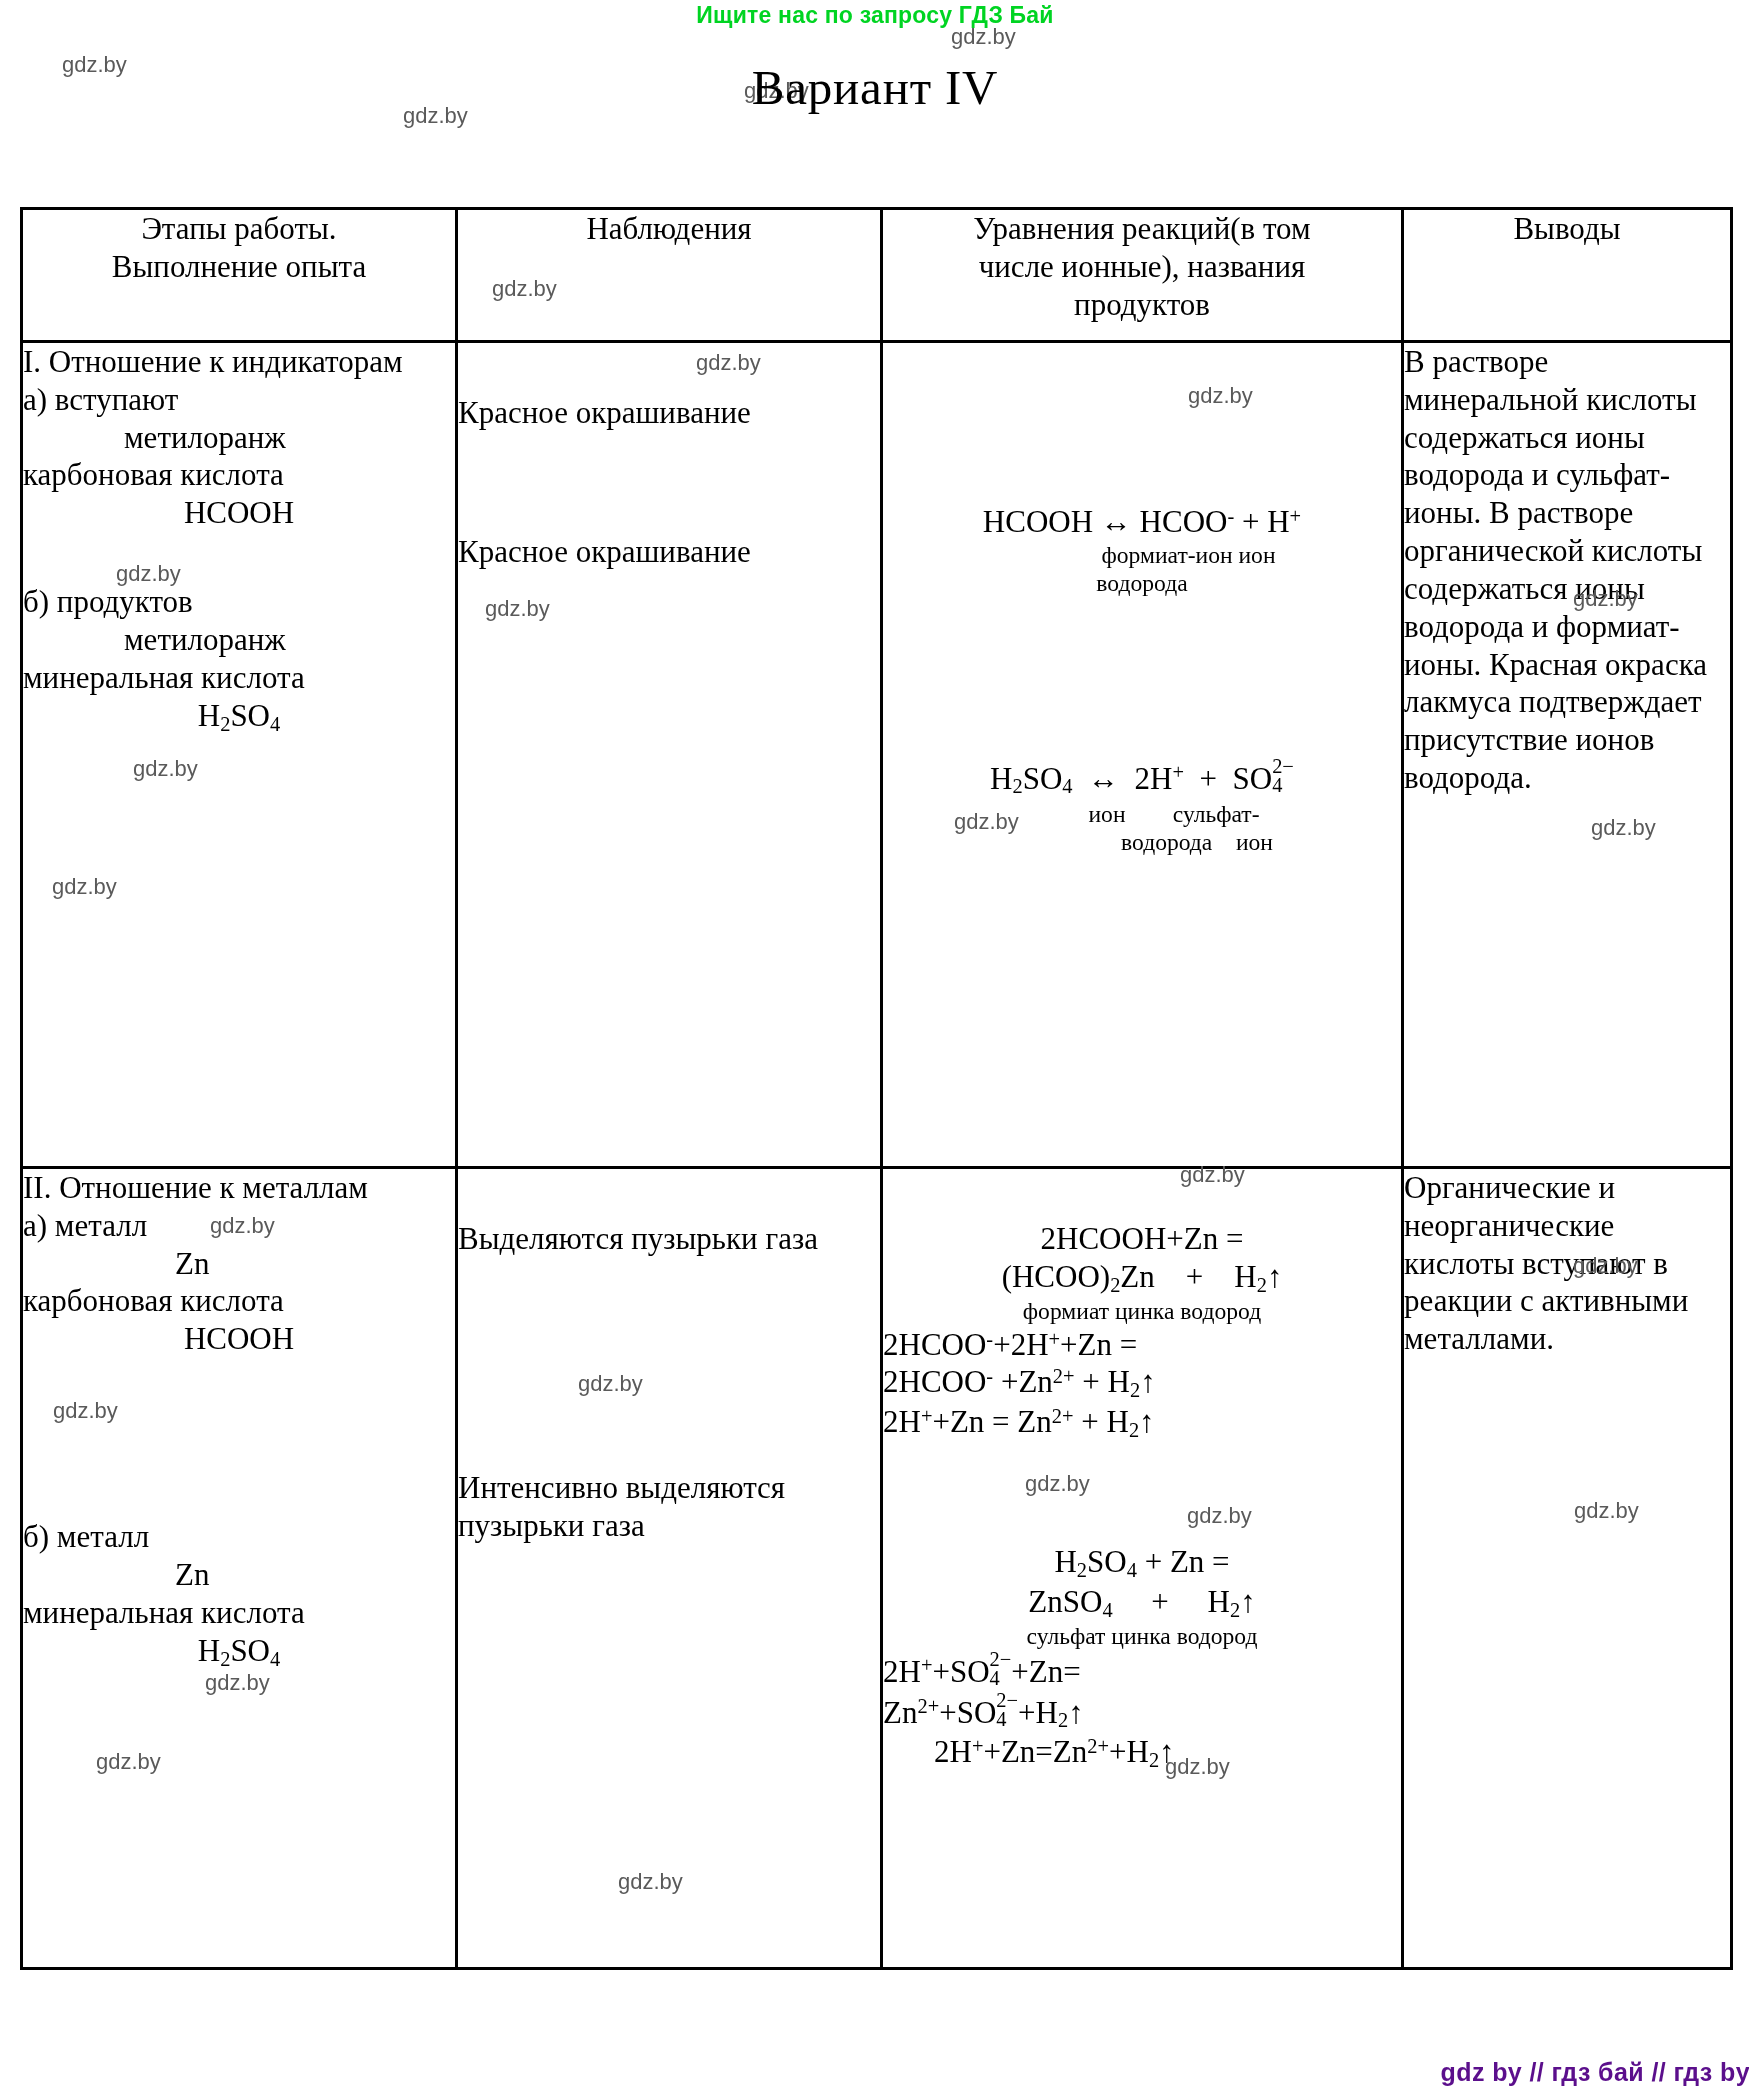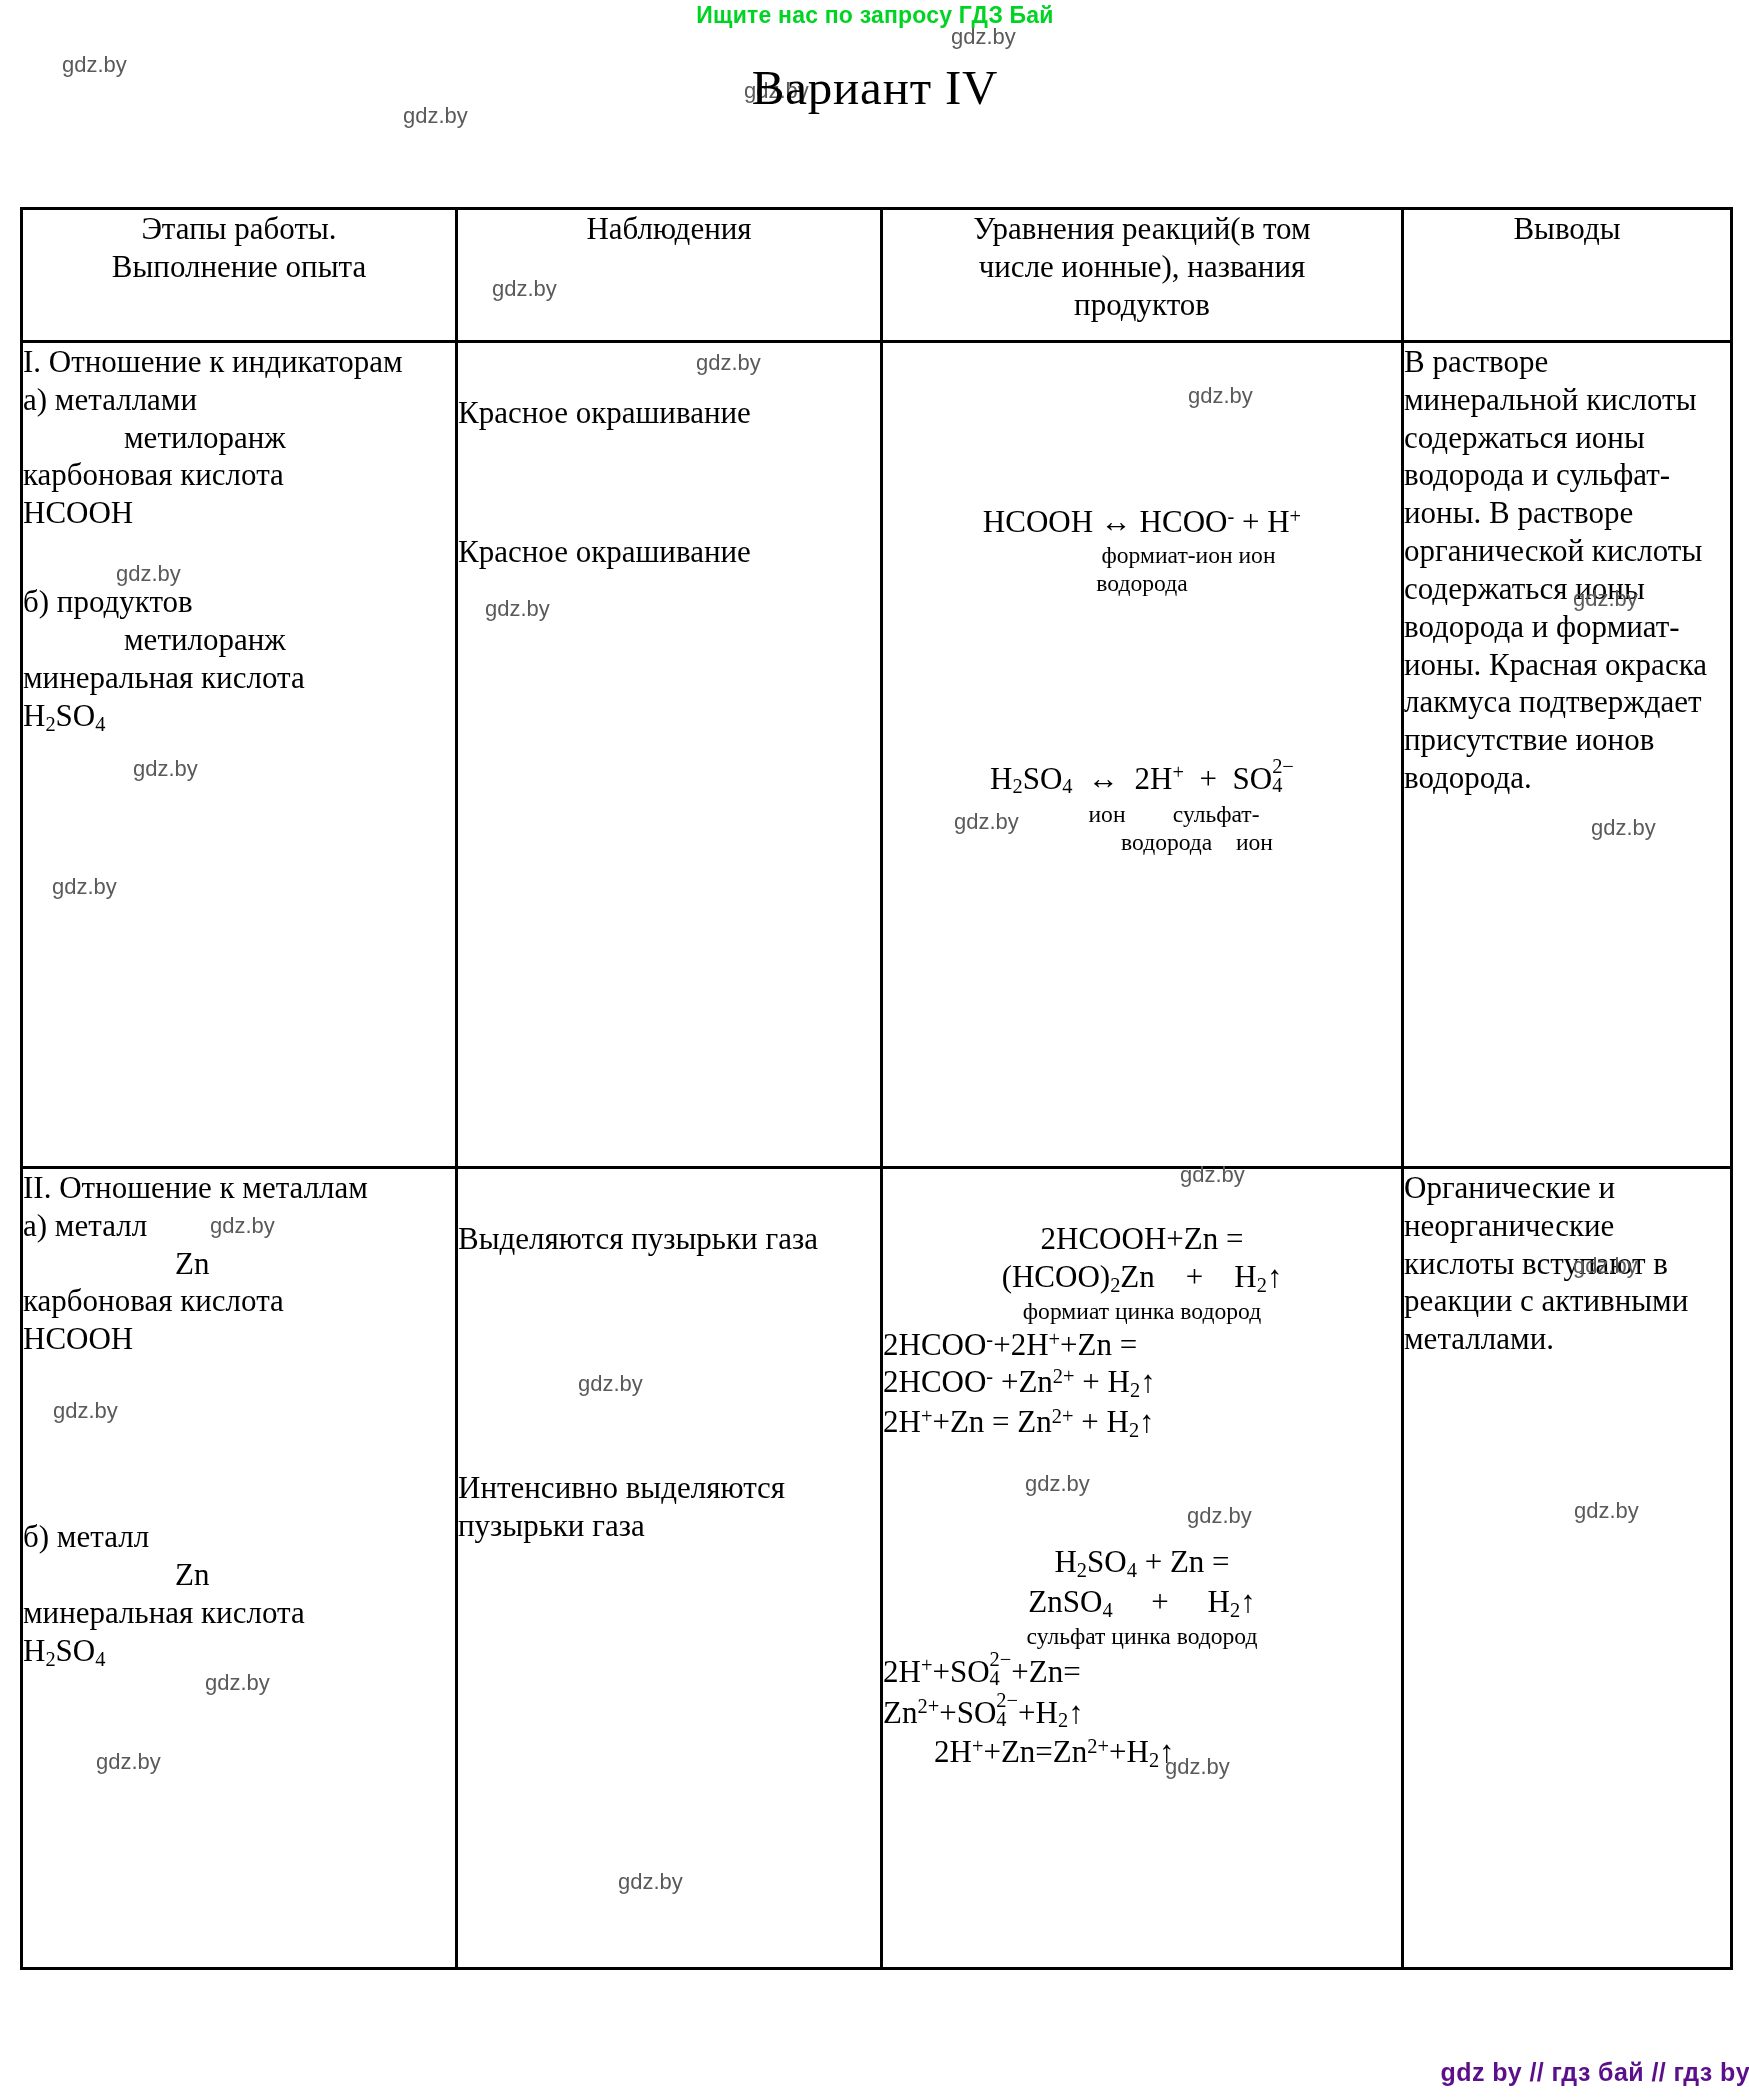--- a/index.html
+++ b/index.html
@@ -90,21 +90,21 @@
   }
 
   .row1 .body-cell { height: 826px; }
   .row2 .body-cell { height: 801px; }
 
   
   .blk { position: relative; }
   .ln { white-space: pre-wrap; }
   .indent-1 { padding-left: 101px; }
   .indent-2 { padding-left: 152px; }
-  .center { text-align: left; }
+  .center { text-align: center; }
   .spacer-md { height: 51px; }
   .spacer-lg { height: 101px; }
   .spacer-xl { height: 160px; }
 
   sub { font-size: 0.66em; vertical-align: -0.22em; }
   sup { font-size: 0.66em; vertical-align: 0.46em; }
 
   
   .frac-charge {
     display: inline-block;
@@ -175,21 +175,21 @@
     <td class="hdr-cell">
       <span class="hdr-text">Выводы</span>
     </td>
   </tr>
 
   <tr class="row1">
 
     <td class="body-cell">
       <div class="blk">
         <div class="ln">I. Отношение к индикаторам</div>
-        <div class="ln">а) металлами</div>
+        <div class="ln">а) вступают</div>
         <div class="ln indent-1">метилоранж</div>
         <div class="ln">карбоновая кислота</div>
         <div class="ln center">HCOOH</div>
         <div class="wm" style="left:93px; top:218px;">gdz.by</div>
         <div class="spacer-md"></div>
         <div class="ln">б) продуктов</div>
         <div class="ln indent-1">метилоранж</div>
         <div class="ln">минеральная кислота</div>
         <div class="ln center">H<sub>2</sub>SO<sub>4</sub></div>
         <div class="wm" style="left:110px; top:413px;">gdz.by</div>

